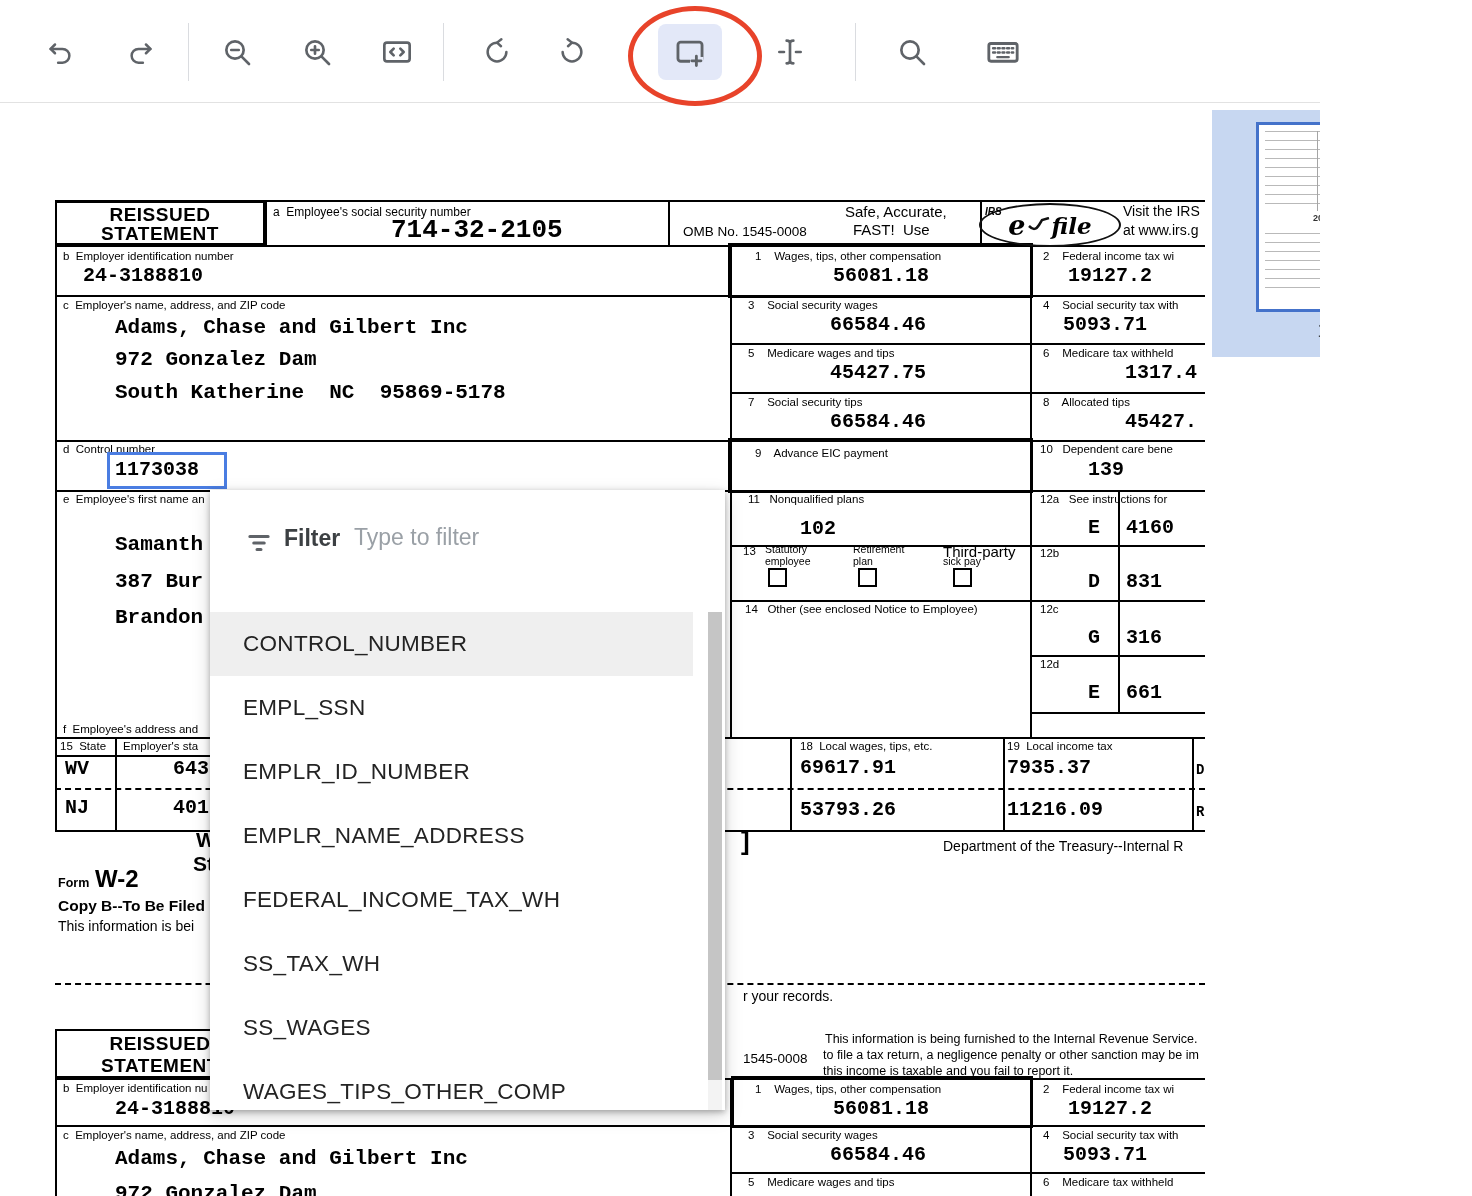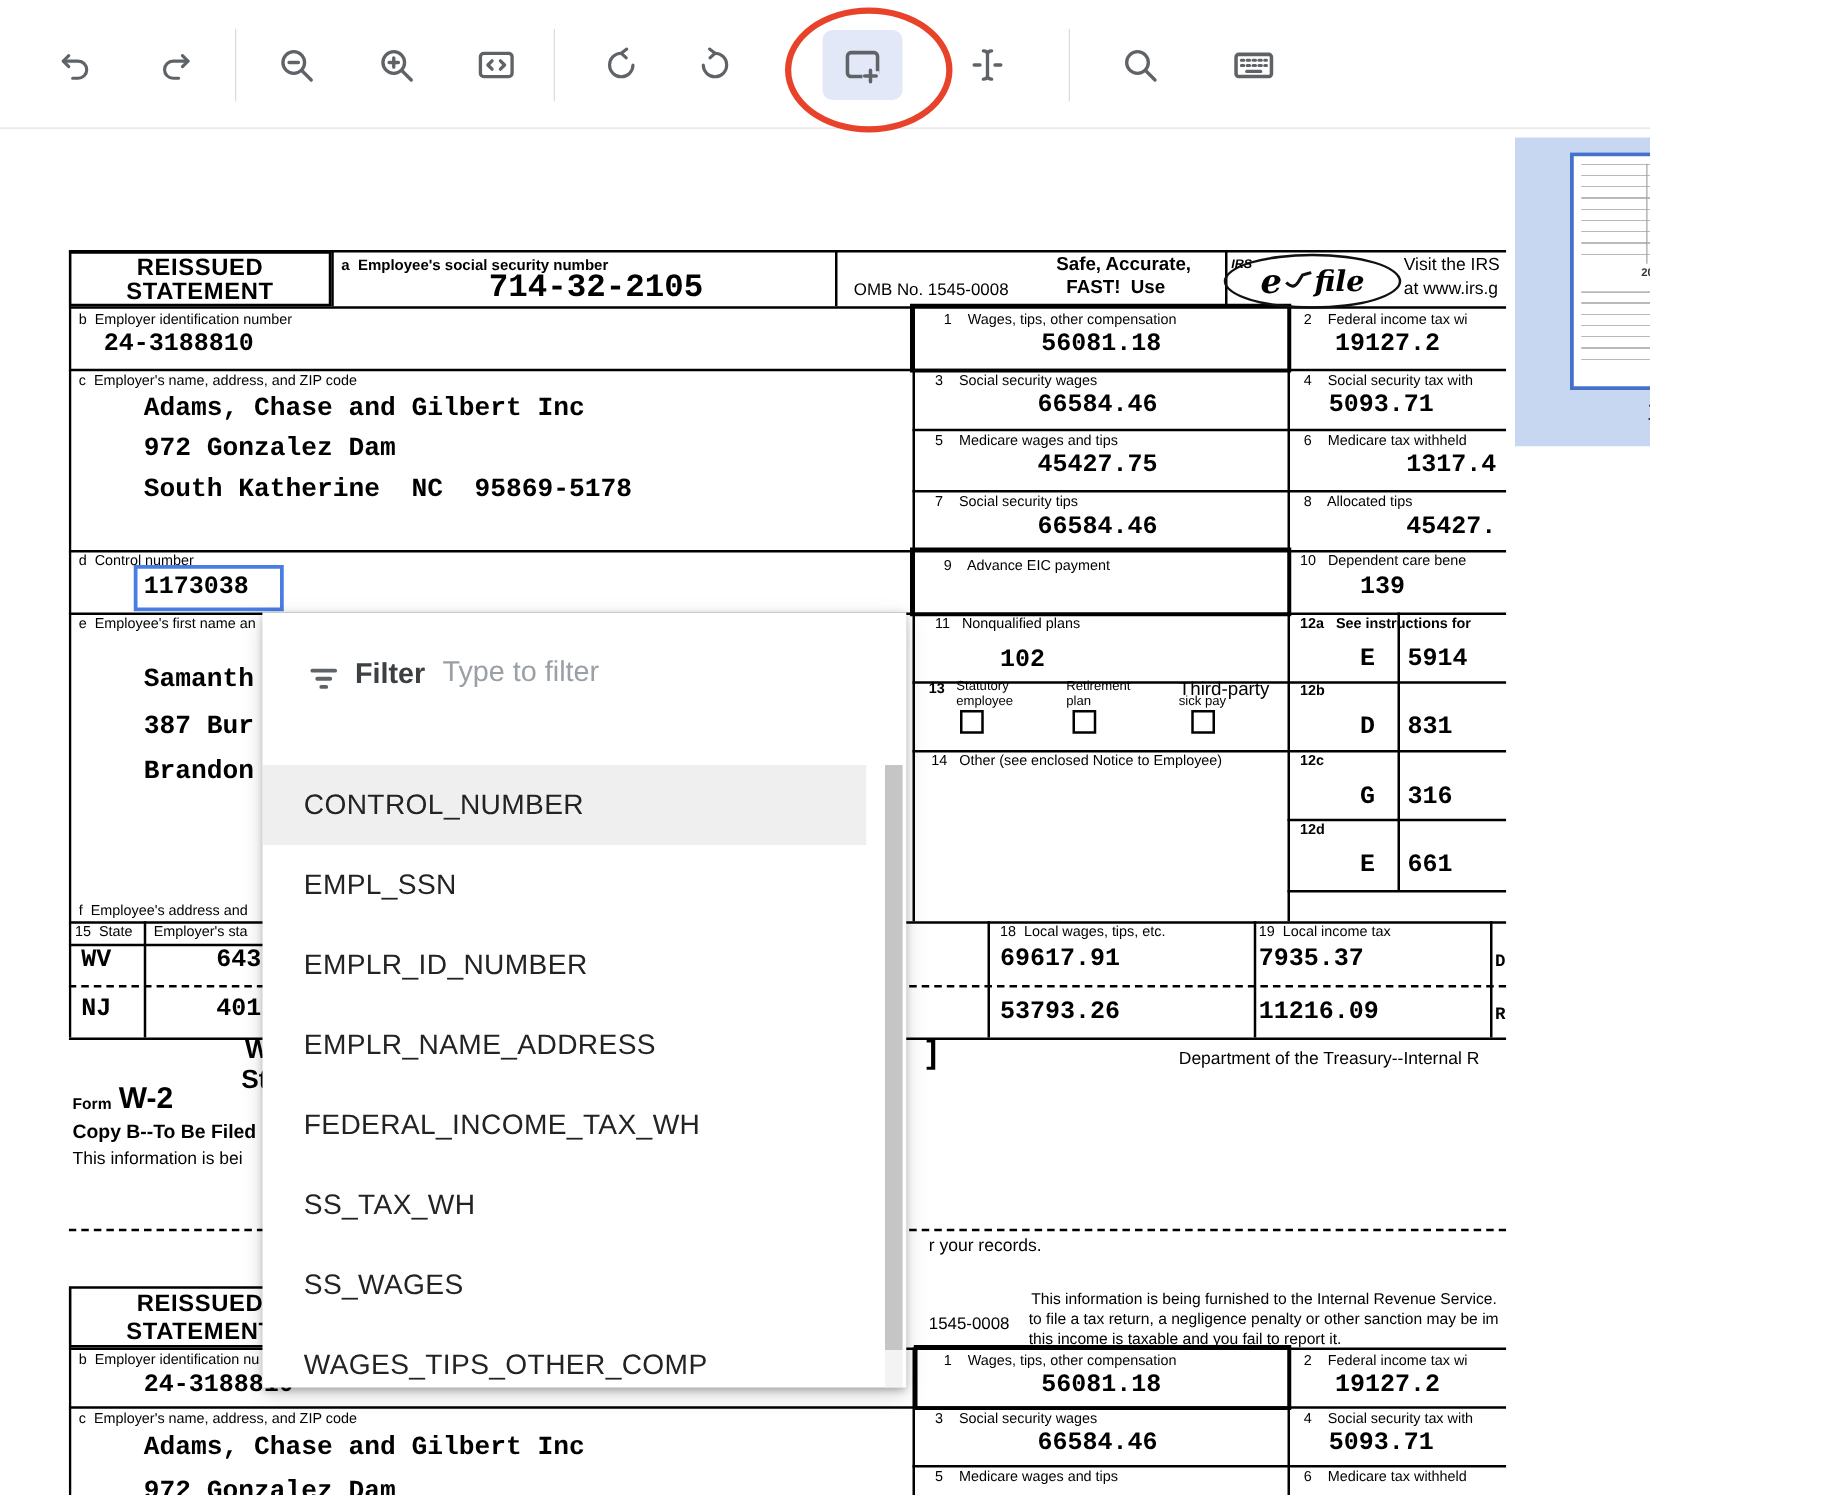--- a/index.html
+++ b/index.html
@@ -17,21 +17,21 @@
 
   
   .doc{position:absolute;left:55px;top:200px;width:1150px;height:996px;overflow:hidden;color:#000;z-index:1;}
   .hl{position:absolute;height:2px;background:#000;}
   .vl{position:absolute;width:2px;background:#000;}
   .dash{position:absolute;border-top:2px dashed #000;height:0;}
   .bbox{position:absolute;border:3px solid #000;box-sizing:border-box;}
   .bbox2{position:absolute;border:2.5px solid #000;box-sizing:border-box;}
   .cb{position:absolute;width:19px;height:19px;border:2px solid #000;box-sizing:border-box;background:#fff;}
   .lbl{position:absolute;font-size:11.5px;white-space:pre;color:#000;}
-  .lblb{font-weight:bold;}
+  .lblb{font-weight:normal;}
   .s14{font-size:14px;}
   .s13{font-size:13.5px;text-align:right;}
   .s12{font-size:12.5px;}
   .val{position:absolute;font-family:"Liberation Mono","DejaVu Sans Mono",monospace;font-weight:700;font-size:20px;white-space:pre;color:#000;}
   .v21{font-size:21px;}
   .v22{font-size:26px;}
   .v14{font-size:14px;}
   .rt{position:absolute;left:0;width:210px;text-align:center;font-weight:bold;font-size:19px;letter-spacing:.5px;}
   .bt{position:absolute;font-weight:bold;}
   .bluebox{position:absolute;border:3px solid #4a7de2;box-sizing:border-box;}
@@ -239,21 +239,21 @@
     <div class="val" style="left:1033px;top:258px">139</div>
 
     <div class="lbl" style="left:8px;top:293px">e  Employee's first name an</div>
     <div class="val v21" style="left:60px;top:333px">Samanth</div>
     <div class="val v21" style="left:60px;top:370px">387 Bur</div>
     <div class="val v21" style="left:60px;top:406px">Brandon</div>
     <div class="lbl" style="left:693px;top:293px">11   Nonqualified plans</div>
     <div class="val" style="left:745px;top:317px">102</div>
     <div class="lbl lblb" style="left:985px;top:293px">12a   See instructions for</div>
     <div class="val" style="left:1033px;top:316px">E</div>
-    <div class="val" style="left:1071px;top:316px">5914</div>
+    <div class="val" style="left:1071px;top:316px">4160</div>
     <div class="lbl lblb" style="left:688px;top:345px">13</div>
     <div class="lbl" style="left:710px;top:343px;font-size:10.5px">Statutory</div>
     <div class="lbl" style="left:710px;top:355px;font-size:10.5px">employee</div>
     <div class="lbl" style="left:798px;top:343px;font-size:10.5px">Retirement</div>
     <div class="lbl" style="left:798px;top:355px;font-size:10.5px">plan</div>
     <div class="lbl" style="left:888px;top:343px;font-size:15px">Third-party</div>
     <div class="lbl" style="left:888px;top:355px;font-size:10.5px">sick pay</div>
     <div class="cb" style="left:713px;top:368px"></div>
     <div class="cb" style="left:803px;top:368px"></div>
     <div class="cb" style="left:898px;top:368px"></div>

